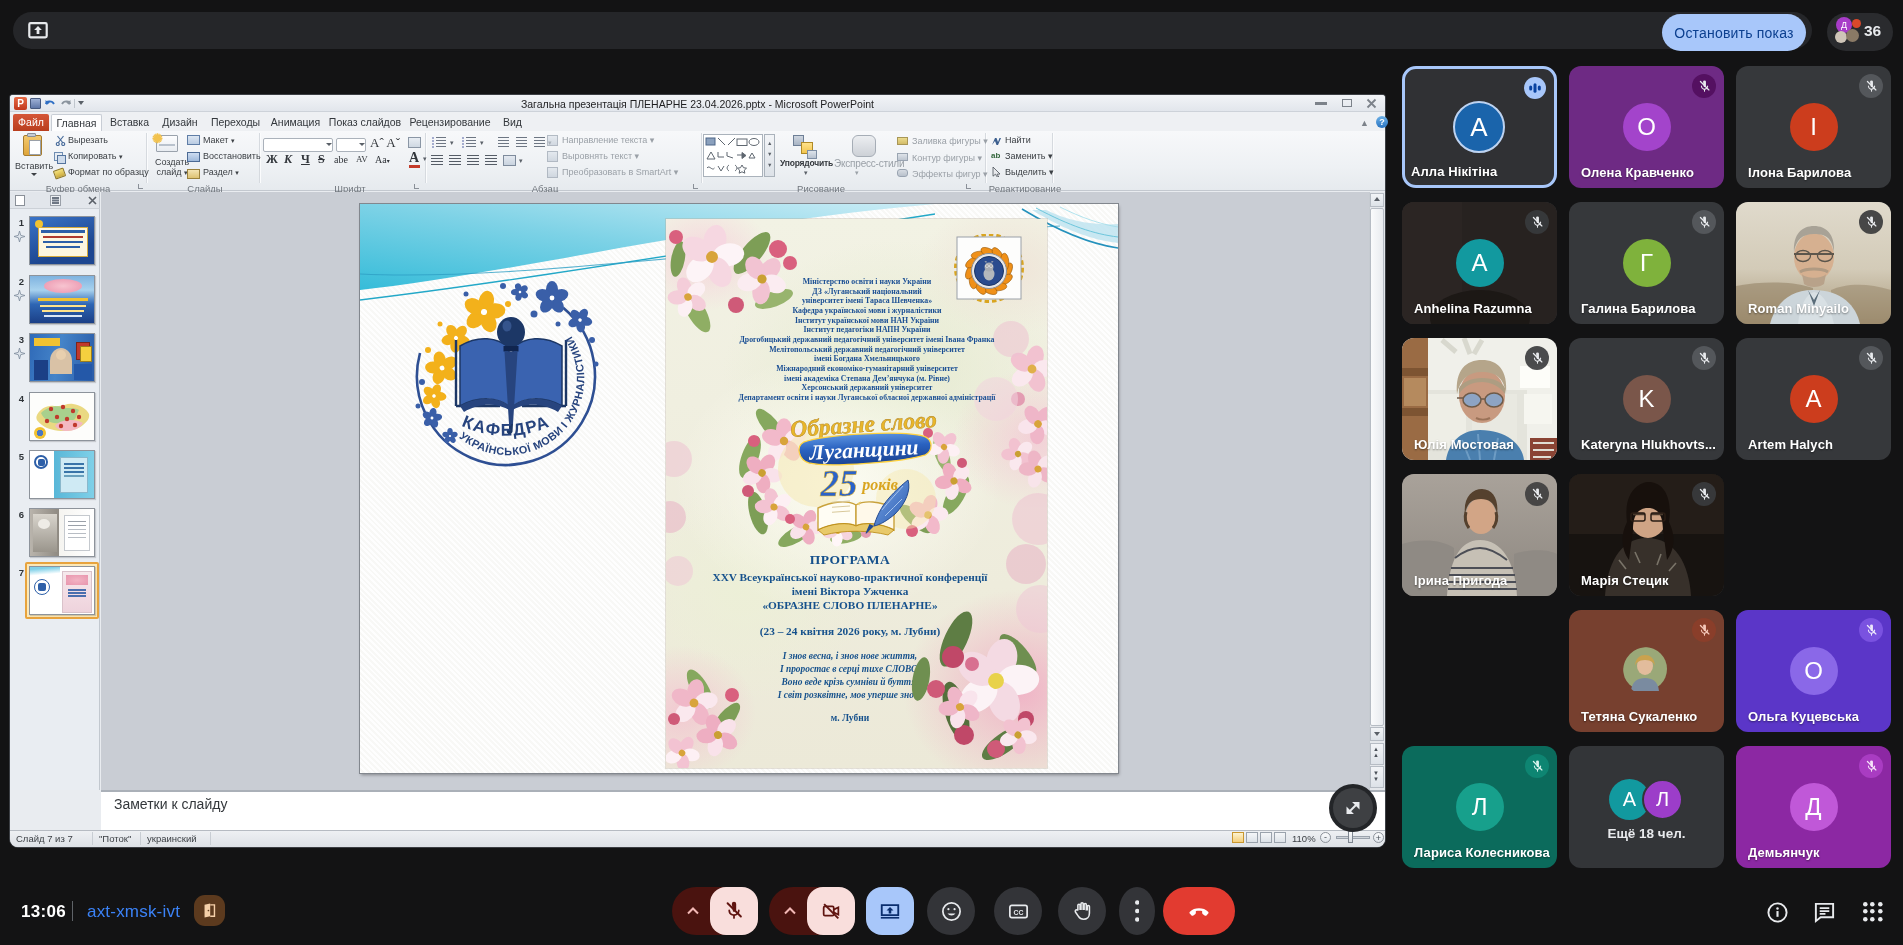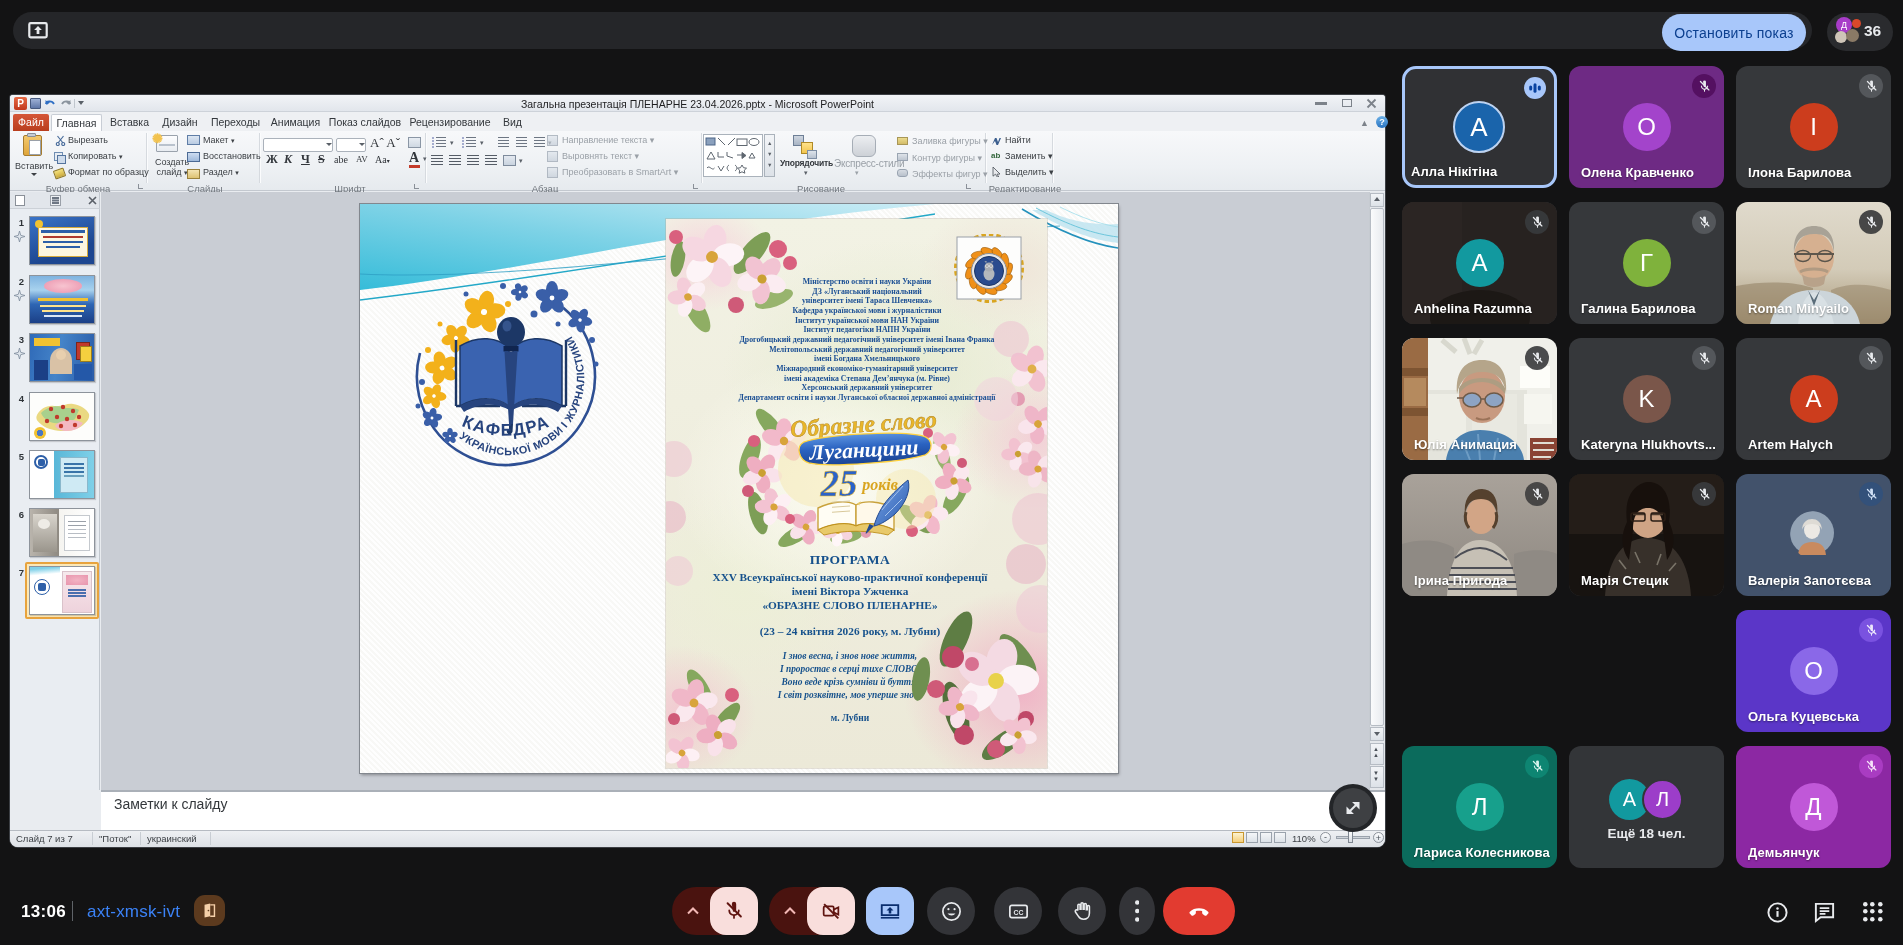--- a/index.html
+++ b/index.html
@@ -935,21 +935,21 @@
       <div class="a mic" style="background:rgba(45,46,48,.85)">
         <svg width="15" height="15" viewBox="0 0 24 24">
           <g stroke="#e8eaed" fill="none" stroke-width="1.7" stroke-linecap="round">
             <path d="M9.7 4.5a2.3 2.3 0 0 1 4.6 0v6a2.3 2.3 0 0 1-3.4 2" fill="#e8eaed" stroke="none"></path>
             <path d="M7 11.3a5 5 0 0 0 8.6 3.4M17 11.3a5 5 0 0 1-.4 1.9"></path>
             <path d="M12 16.6V19.5"></path>
             <path d="M5.5 4 19 17.5" stroke-width="2"></path>
           </g>
         </svg>
       </div>
-      <div class="a tname">Юлія Анимация</div>
+      <div class="a tname">Юлія Мостовая</div>
     </div>
     <div class="a tile" style="left:1569px;top:338px;">
       <div class="a av" style="left:53.5px;top:37px;width:48px;height:48px;background:#7a564a;font-size:24px">K</div>
       <div class="a mic" style="background:#54575b">
         <svg width="15" height="15" viewBox="0 0 24 24">
           <g stroke="#e8eaed" fill="none" stroke-width="1.7" stroke-linecap="round">
             <path d="M9.7 4.5a2.3 2.3 0 0 1 4.6 0v6a2.3 2.3 0 0 1-3.4 2" fill="#e8eaed" stroke="none"></path>
             <path d="M7 11.3a5 5 0 0 0 8.6 3.4M17 11.3a5 5 0 0 1-.4 1.9"></path>
             <path d="M12 16.6V19.5"></path>
             <path d="M5.5 4 19 17.5" stroke-width="2"></path>
@@ -1019,38 +1019,38 @@
           <g stroke="#e8eaed" fill="none" stroke-width="1.7" stroke-linecap="round">
             <path d="M9.7 4.5a2.3 2.3 0 0 1 4.6 0v6a2.3 2.3 0 0 1-3.4 2" fill="#e8eaed" stroke="none"></path>
             <path d="M7 11.3a5 5 0 0 0 8.6 3.4M17 11.3a5 5 0 0 1-.4 1.9"></path>
             <path d="M12 16.6V19.5"></path>
             <path d="M5.5 4 19 17.5" stroke-width="2"></path>
           </g>
         </svg>
       </div>
       <div class="a tname">Марія Стецик</div>
     </div>
-    <div class="a tile" style="left:1736px;top:474px;background:#42526b">
+    <div class="a tile" style="left:1569px;top:610px;background:#77402f">
       <div class="a" style="left:53.5px;top:37px;width:48px;height:48px;border-radius:50%;overflow:hidden"><svg width="44" height="44" viewBox="0 0 44 44">
-          <circle cx="22" cy="22" r="22" fill="#93a3b5"></circle>
-          <ellipse cx="22" cy="19" rx="8" ry="9" fill="#ece9e4"></ellipse>
-          <path d="M12 20c0-9 5-12 10-12s10 3 10 12c0-4-4-7-10-7s-10 3-10 7z" fill="#dedbd5"></path>
-          <path d="M8 44c1-10 7-13 14-13s13 3 14 13z" fill="#c98a5e"></path>
+          <circle cx="22" cy="22" r="22" fill="#9aa878"></circle>
+          <ellipse cx="22" cy="19" rx="8" ry="9" fill="#e2bc9c"></ellipse>
+          <path d="M12 20c0-9 5-12 10-12s10 3 10 12c0-4-4-7-10-7s-10 3-10 7z" fill="#caa24e"></path>
+          <path d="M8 44c1-10 7-13 14-13s13 3 14 13z" fill="#7a8ba0"></path>
         </svg></div>
-      <div class="a mic" style="background:#33517a">
-        <svg width="15" height="15" viewBox="0 0 24 24">
-          <g stroke="#cfe0f5" fill="none" stroke-width="1.7" stroke-linecap="round">
-            <path d="M9.7 4.5a2.3 2.3 0 0 1 4.6 0v6a2.3 2.3 0 0 1-3.4 2" fill="#cfe0f5" stroke="none"></path>
-            <path d="M7 11.3a5 5 0 0 0 8.6 3.4M17 11.3a5 5 0 0 1-.4 1.9"></path>
-            <path d="M12 16.6V19.5"></path>
-            <path d="M5.5 4 19 17.5" stroke-width="2"></path>
-          </g>
-        </svg>
-      </div>
-      <div class="a tname">Валерія Запотєєва</div>
+      <div class="a mic" style="background:#8a3e2a">
+        <svg width="15" height="15" viewBox="0 0 24 24">
+          <g stroke="#f5c9ba" fill="none" stroke-width="1.7" stroke-linecap="round">
+            <path d="M9.7 4.5a2.3 2.3 0 0 1 4.6 0v6a2.3 2.3 0 0 1-3.4 2" fill="#f5c9ba" stroke="none"></path>
+            <path d="M7 11.3a5 5 0 0 0 8.6 3.4M17 11.3a5 5 0 0 1-.4 1.9"></path>
+            <path d="M12 16.6V19.5"></path>
+            <path d="M5.5 4 19 17.5" stroke-width="2"></path>
+          </g>
+        </svg>
+      </div>
+      <div class="a tname">Тетяна Сукаленко</div>
     </div>
     <div class="a tile" style="left:1736px;top:610px;background:#5b36c8">
       <div class="a av" style="left:53.5px;top:37px;width:48px;height:48px;background:#8a68e8;font-size:24px">О</div>
       <div class="a mic" style="background:#7a52e0">
         <svg width="15" height="15" viewBox="0 0 24 24">
           <g stroke="#ede8fb" fill="none" stroke-width="1.7" stroke-linecap="round">
             <path d="M9.7 4.5a2.3 2.3 0 0 1 4.6 0v6a2.3 2.3 0 0 1-3.4 2" fill="#ede8fb" stroke="none"></path>
             <path d="M7 11.3a5 5 0 0 0 8.6 3.4M17 11.3a5 5 0 0 1-.4 1.9"></path>
             <path d="M12 16.6V19.5"></path>
             <path d="M5.5 4 19 17.5" stroke-width="2"></path>

